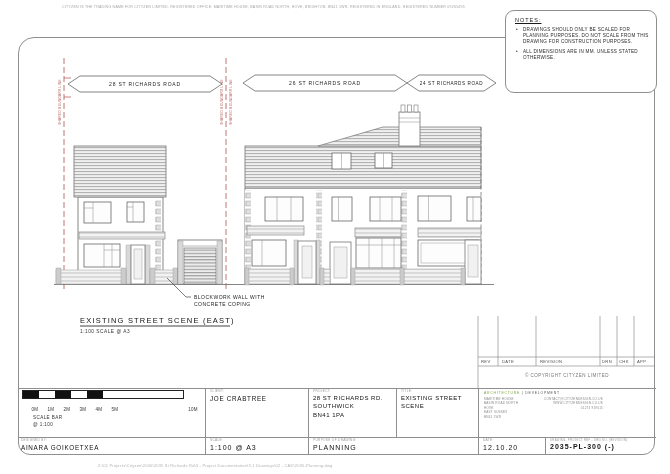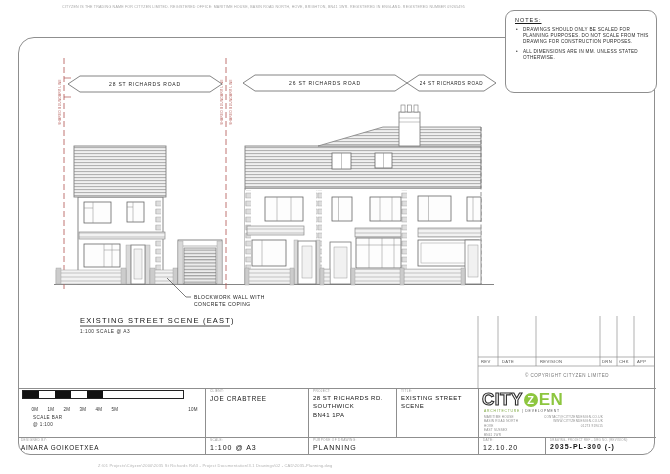--- a/index.html
+++ b/index.html
@@ -287,25 +287,20 @@
     <div class="val lines">SOUTHWICK</div>
     <div class="val lines">BN41 1PA</div>
   </div>
   <div class="cell bl" style="left:396px;top:388px;width:82px;height:49px;">
     <div class="lbl">TITLE:</div>
     <div class="val lines">EXISTING STREET</div>
     <div class="val lines">SCENE</div>
   </div>
 
   <div class="cell bl" style="left:478px;top:388px;width:130px;height:49px;padding:2px 3px;">
-    <div id="logoRow">
-      <span id="logoCity">CITY</span>
-        <span id="logoZ">Z</span>
-        <span id="logoEn">EN</span>
-    </div>
     <div id="tagline">
       <span class="g">ARCHITECTURE</span>
       <span class="d">| DEVELOPMENT</span>
     </div>
     <div id="brandInfo">
       <div>
         <div>MARITIME HOUSE</div>
         <div>BASIN ROAD NORTH</div>
         <div>HOVE</div>
         <div>EAST SUSSEX</div>

